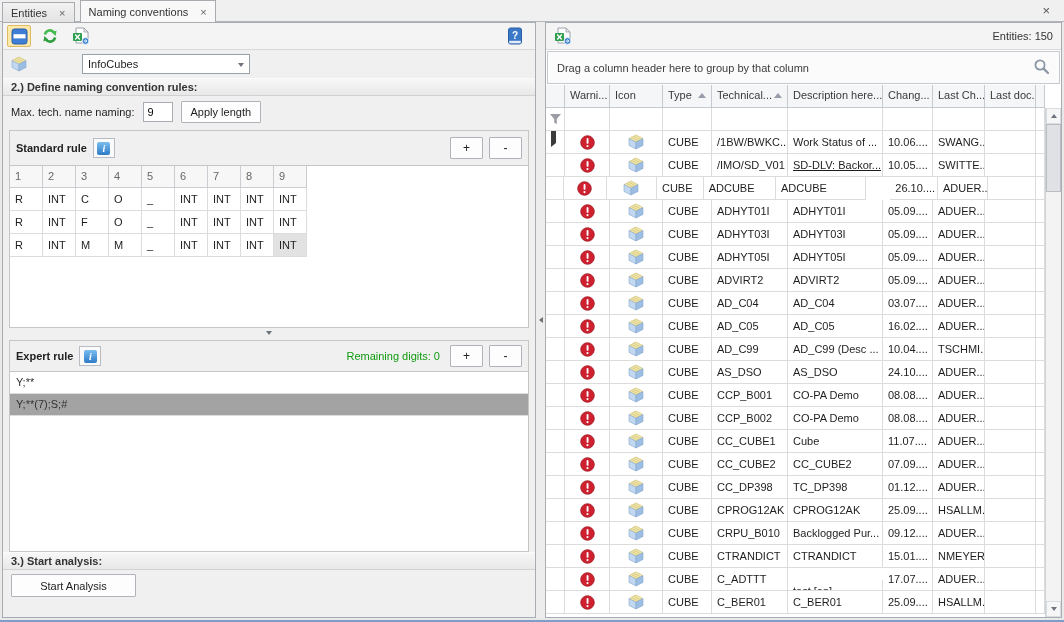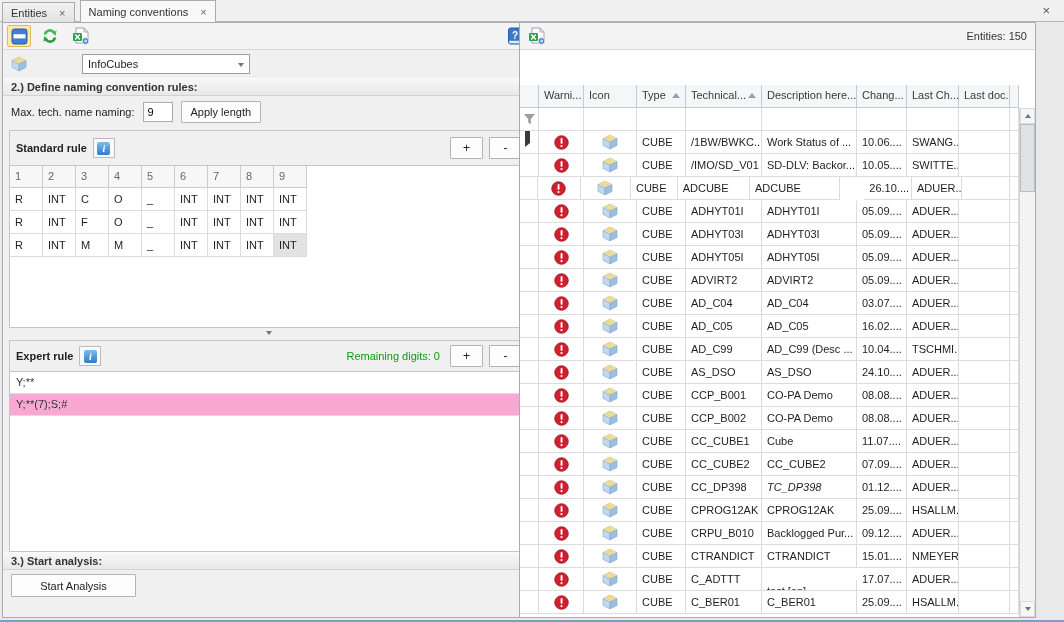--- a/index.html
+++ b/index.html
@@ -12,21 +12,21 @@
   .tab { display:inline-flex; align-items:center; height:21px; padding:0 8px; margin-left:2px;
          border:1px solid #a8acb0; border-bottom:none; background:linear-gradient(#f2f2f2,#e2e2e2);
          color:#333; position:relative; top:1px; cursor:default; }
   .tab.active { background:#f8f8f8; height:22px; z-index:3; top:0; padding-top:1px; }
   .tab-close { margin-left:12px; color:#666; font-size:11px; line-height:10px; }
   .bar-close { position:absolute; right:14px; top:4px; color:#555; font-size:13px; line-height:13px; }
 
   
   .left-panel  { position:absolute; left:2px;  top:22px; width:534px; height:596px;
                  background:#f0f0f0; border:1px solid #a9adb2; }
-  .right-panel { position:absolute; left:519px; top:22px; width:517px; height:596px;
+  .right-panel { position:absolute; left:545px; top:22px; width:517px; height:596px;
                  background:#fff; border:1px solid #a9adb2; }
   .splitter { position:absolute; left:536px; top:22px; width:9px; height:596px; background:#ededed;
               display:flex; align-items:center; justify-content:center; }
   .window-bottom { position:absolute; left:0; bottom:0; width:100%; height:2px; background:#7d9ec6; }
 
   
   .lp-toolbar { height:27px; background:#f4f4f4; border-bottom:1px solid #d8d8d8;
                 display:flex; align-items:center; padding-left:4px; position:relative; }
   .tool-btn { width:24px; height:22px; display:flex; align-items:center; justify-content:center;
               margin-right:7px; border-radius:2px; }
@@ -68,21 +68,21 @@
   .std-hcell { width:33px; border-right:1px solid #c9cdd2; border-bottom:1px solid #c9cdd2;
                background:#f7f7f8; color:#666; padding:4px 0 0 5px; }
   .std-cell { width:33px; border-right:1px solid #dcdcdc; border-bottom:1px solid #dcdcdc;
               padding:5px 0 0 5px; background:#fff; }
   .std-cell.sel { background:#e2e2e2; }
 
   .collapse-bar { height:10px; display:flex; align-items:center; justify-content:center; }
 
   .exp-rows { background:#fff; border-top:1px solid #c6c6c6; height:180px; overflow:hidden; }
   .exp-row { height:22px; line-height:21px; padding-left:6px; border-bottom:1px solid #ddd; color:#333; }
-  .exp-row.sel { background:#f9a8d4; }
+  .exp-row.sel { background:#a3a3a3; }
 
   .start-row { padding:4px 0 0 8px; }
   .start-btn { width:125px; height:23px; }
 
   
   .rp-toolbar { height:27px; background:#f4f4f4; border-bottom:1px solid #d8d8d8;
                 display:flex; align-items:center; padding:0 8px 0 5px; }
   .entities-count { margin-left:auto; color:#333; }
   .group-bar { position:absolute; top:28px; left:1px; right:1px; height:33px; background:#fbfbfb;
                border:1px solid #c6cad0; display:flex; align-items:center; padding:0 9px; color:#3c3c3c; }
@@ -290,20 +290,29 @@
         <path d="M12 1 l4 4 h-4 z" fill="#e8eaed" stroke="#9aa0a8" stroke-width="0.8"></path>
         <rect x="1" y="6" width="9" height="8" rx="1" fill="#2e9e4f"></rect>
         <path d="M3.2 7.5 l4.6 5 M7.8 7.5 l-4.6 5" stroke="#fff" stroke-width="1.4"></path>
         <circle cx="13.5" cy="14" r="3.4" fill="#3b82d0" stroke="#fff" stroke-width="0.8"></circle>
         <path d="M11.8 14 h2.6 m-1 -1.4 l1.5 1.4 l-1.5 1.4" stroke="#fff" fill="none"></path>
       </svg>
     </div>
     <span class="entities-count">Entities: 150</span>
   </div>
 
+  <div class="group-bar">
+    <span>Drag a column header here to group by that column</span>
+    <span class="search-wrap">
+      <svg width="17" height="17" viewBox="0 0 17 17">
+        <circle cx="7" cy="7" r="4.6" fill="none" stroke="#8b96a5" stroke-width="1.8"></circle>
+        <line x1="10.6" y1="10.6" x2="15" y2="15" stroke="#8b96a5" stroke-width="2.2" stroke-linecap="round"></line>
+      </svg>
+    </span>
+  </div>
 
   <div class="grid" id="grid">
       <div class="g-row">
         <div class="g-hcell" style="width: 19px;"></div>
         <div class="g-hcell" style="width: 45px;">
           <span>Warni...</span>
         </div>
         <div class="g-hcell" style="width: 53px;">
           <span>Icon</span>
         </div>
@@ -384,21 +393,21 @@
           <svg width="16" height="16" viewBox="0 0 16 16">
             <polygon points="8,1 15,4.6 8,8.2 1,4.6" fill="#efe6ab" stroke="#c9b96a" stroke-width="0.6"></polygon>
             <polyline points="3.3,3.4 10.3,7" stroke="#d9c87b" stroke-width="0.8" fill="none"></polyline>
             <polyline points="5.6,2.2 12.6,5.8" stroke="#d9c87b" stroke-width="0.8" fill="none"></polyline>
             <polygon points="1,4.6 8,8.2 8,15 1,11.4" fill="#c2d7f0" stroke="#86a7cf" stroke-width="0.6"></polygon>
             <polygon points="15,4.6 8,8.2 8,15 15,11.4" fill="#9cbde4" stroke="#86a7cf" stroke-width="0.6"></polygon>
           </svg>
         </div>
         <div class="g-cell" style="width: 49px;">CUBE</div>
         <div class="g-cell" style="width: 76px;">/IMO/SD_V01</div>
-        <div class="g-cell" style="width: 95px;">SD-DLV: Backor...</div>
+        <div class="g-cell" style="width: 95px; text-decoration: underline;">SD-DLV: Backor...</div>
         <div class="g-cell" style="width: 50px;">10.05....</div>
         <div class="g-cell" style="width: 52px;">SWITTE...</div>
         <div class="g-cell" style="width: 51px;"></div>
         <div class="g-cell" style="width: 9px;"></div>
       </div>
       <div class="g-row">
         <div class="g-cell" style="width: 19px; padding: 0px;"></div>
         <div class="g-cell icon-c" style="width: 45px;">
           <svg width="15" height="15" viewBox="0 0 15 15">
             <circle cx="7.5" cy="7.5" r="6.8" fill="#cf2030" stroke="#a01820" stroke-width="0.8"></circle>
@@ -748,21 +757,21 @@
           <svg width="16" height="16" viewBox="0 0 16 16">
             <polygon points="8,1 15,4.6 8,8.2 1,4.6" fill="#efe6ab" stroke="#c9b96a" stroke-width="0.6"></polygon>
             <polyline points="3.3,3.4 10.3,7" stroke="#d9c87b" stroke-width="0.8" fill="none"></polyline>
             <polyline points="5.6,2.2 12.6,5.8" stroke="#d9c87b" stroke-width="0.8" fill="none"></polyline>
             <polygon points="1,4.6 8,8.2 8,15 1,11.4" fill="#c2d7f0" stroke="#86a7cf" stroke-width="0.6"></polygon>
             <polygon points="15,4.6 8,8.2 8,15 15,11.4" fill="#9cbde4" stroke="#86a7cf" stroke-width="0.6"></polygon>
           </svg>
         </div>
         <div class="g-cell" style="width: 49px;">CUBE</div>
         <div class="g-cell" style="width: 76px;">CC_DP398</div>
-        <div class="g-cell" style="width: 95px; font-style: italic;">TC_DP398</div>
+        <div class="g-cell" style="width: 95px;">TC_DP398</div>
         <div class="g-cell" style="width: 50px;">01.12....</div>
         <div class="g-cell" style="width: 52px;">ADUER...</div>
         <div class="g-cell" style="width: 51px;"></div>
         <div class="g-cell" style="width: 9px;"></div>
       </div>
       <div class="g-row">
         <div class="g-cell" style="width: 19px; padding: 0px;"></div>
         <div class="g-cell icon-c" style="width: 45px;">
           <svg width="15" height="15" viewBox="0 0 15 15">
             <circle cx="7.5" cy="7.5" r="6.8" fill="#cf2030" stroke="#a01820" stroke-width="0.8"></circle>

